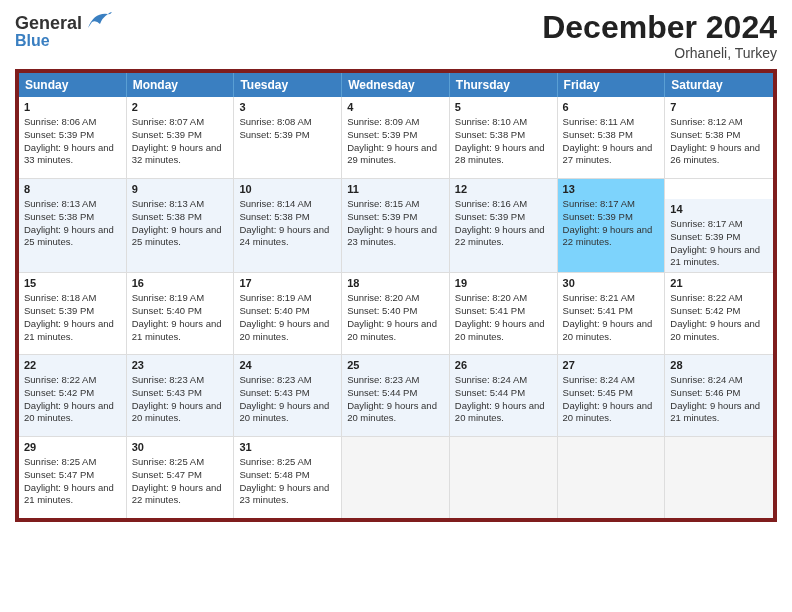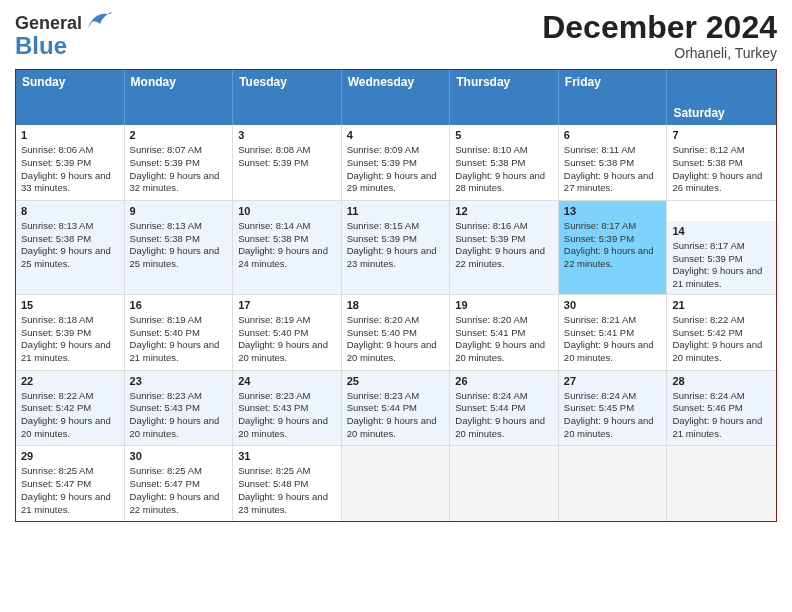--- a/index.html
+++ b/index.html
@@ -38,36 +38,36 @@
       line-height: 1.1;
     }
     .location {
       font-size: 14px;
       color: #444;
     }
     .calendar {
       flex: 1;
       display: flex;
       flex-direction: column;
-      border: 1px solid #7f1d1d;
+      border: 4px solid #7f1d1d;
     }
     .cal-header {
       display: grid;
       grid-template-columns: repeat(7, 1fr);
       background: #3a7fc1;
     }
     .cal-header-cell {
       color: #fff;
       font-size: 12px;
       font-weight: bold;
       padding: 5px 6px;
       border-right: 1px solid #5a9fd4;
       text-align: left;
     }
-    .cal-header-cell:last-child { border-right: none; margin-top: 31px; }
+    .cal-header-cell:last-child { border-right: none; }
     .cal-body {
       flex: 1;
       display: flex;
       flex-direction: column;
     }
     .cal-row {
       display: grid;
       grid-template-columns: repeat(7, 1fr);
       flex: 1;
       border-top: 1px solid #ddd;
@@ -108,21 +108,21 @@
         <div style="font-size:18px;font-weight:bold;color:#333;line-height:1;">
           <span style="color:#333;">General</span>
         </div>
         <div style="margin-left:2px;">
           <svg width="28" height="22" viewBox="0 0 28 22">
             <path d="M4,18 Q10,2 24,4 Q18,8 16,14 Q12,10 8,12 Z" fill="#3a7fc1"></path>
             <path d="M24,4 Q26,2 28,2 Q26,5 24,4 Z" fill="#3a7fc1"></path>
           </svg>
         </div>
       </div>
-      <div style="font-size:24px;font-weight:bold;color:#3a7fc1;margin-top:-4px;margin-left:0;text-align:right;">Blue</div>
+      <div style="font-size:16px;font-weight:bold;color:#3a7fc1;margin-top:-4px;margin-left:0;text-align:right;">Blue</div>
     </div>
     <div class="title-block">
       <div class="month-title">December 2024</div>
       <div class="location">Orhaneli, Turkey</div>
     </div>
   </div>
 
   <div class="calendar">
     <div class="cal-header" id="cal-header-row">
         <div class="cal-header-cell">Sunday</div>

